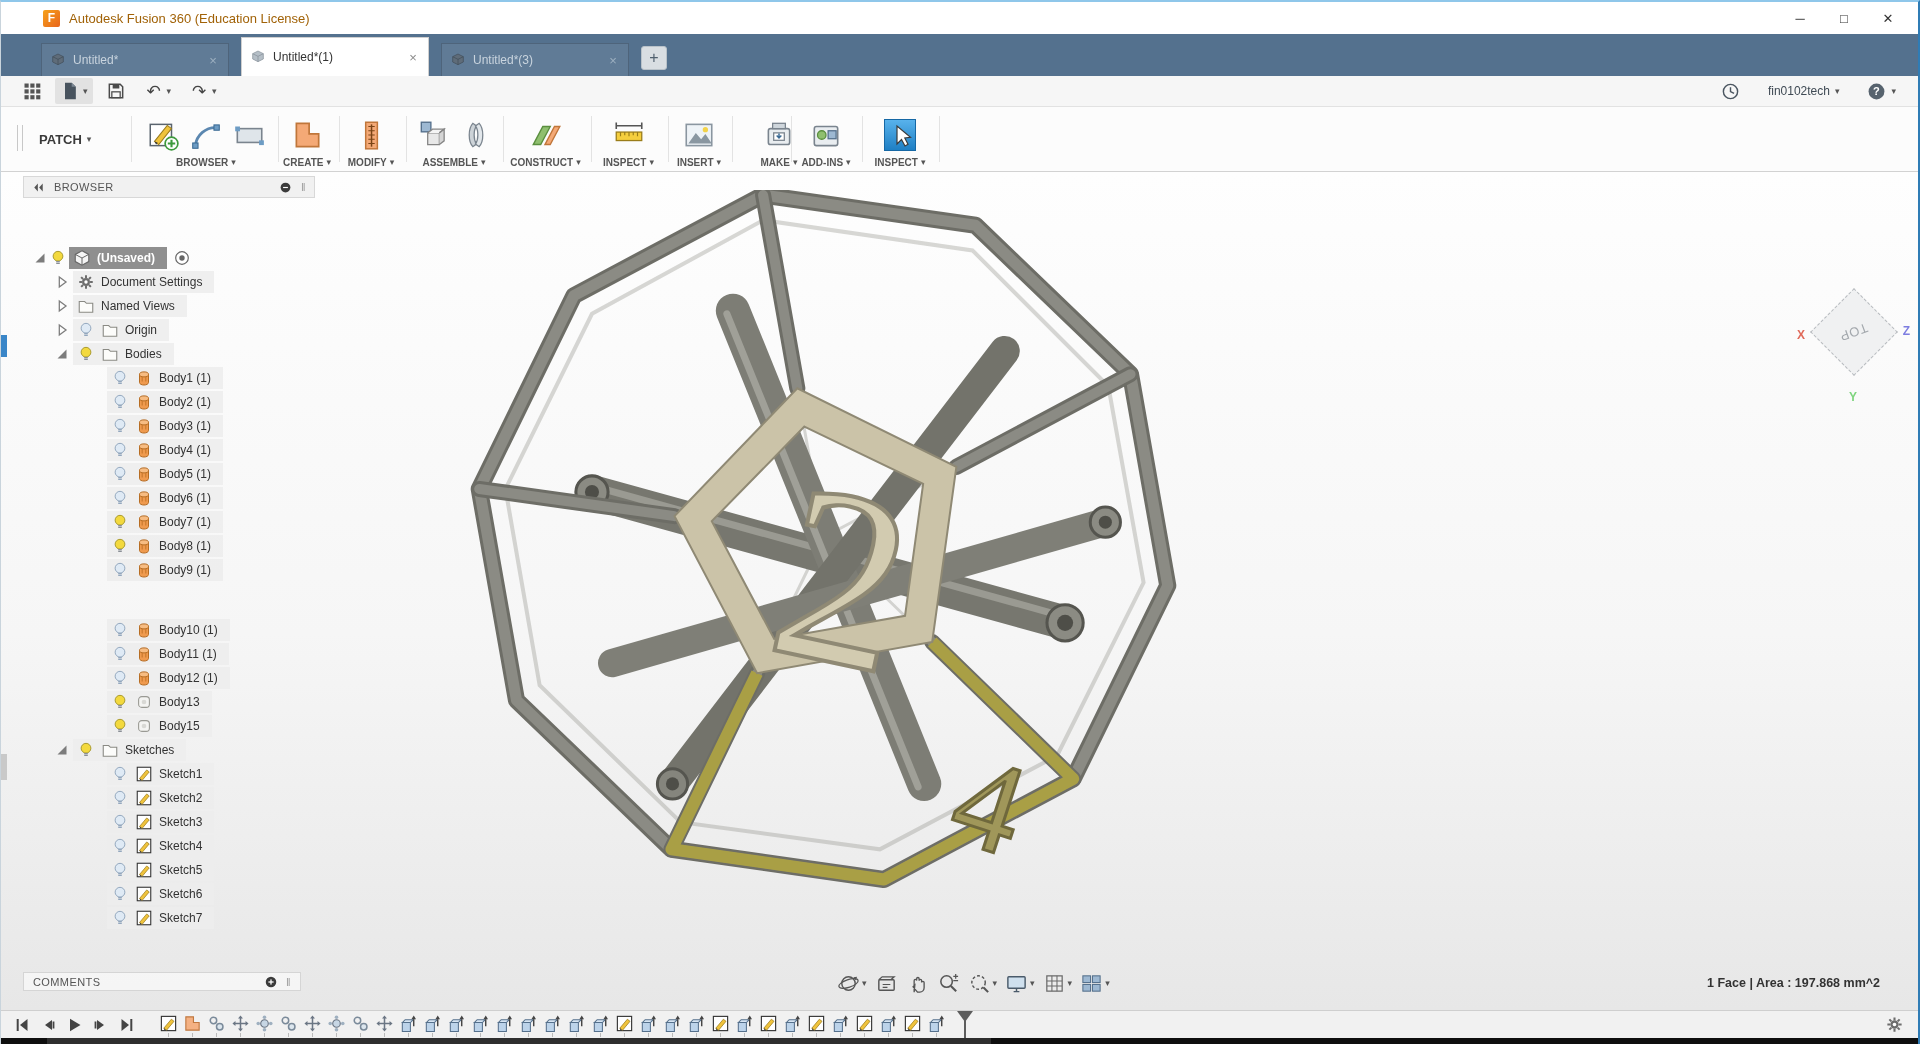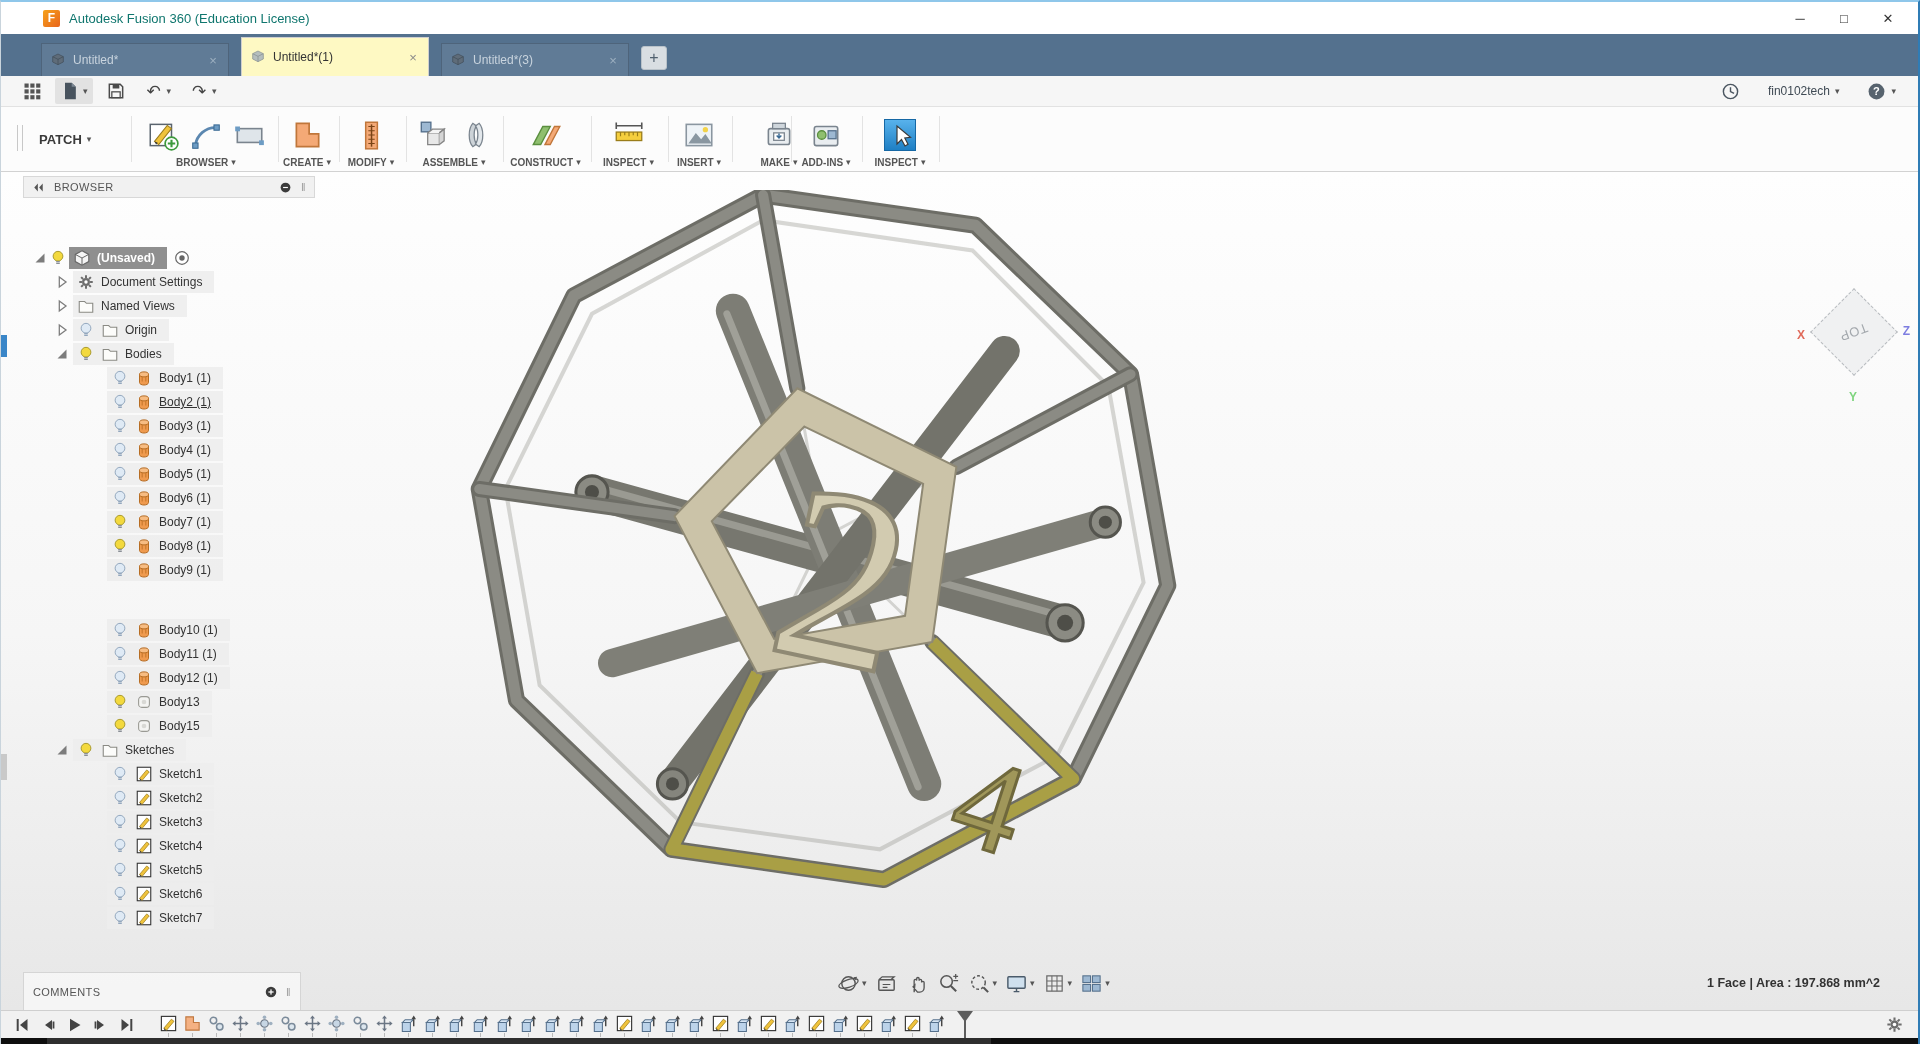--- a/index.html
+++ b/index.html
@@ -7,32 +7,32 @@
   body{position:relative;font-family:"Liberation Sans","DejaVu Sans",sans-serif;background:#fff;
        border-top:2px solid #8fc7ea;border-right:2px solid #2f7cb5;border-left:1px solid #c9d4dc}
   .ic{display:inline-flex;align-items:center;justify-content:center}
   .ic svg{width:100%;height:100%;display:block}
   .ic .g{font-size:inherit;line-height:1}
 
   
   .titlebar{height:32px;display:flex;align-items:center;background:#fff}
   .logo{width:17px;height:17px;margin-left:42px;border-radius:2px;background:linear-gradient(135deg,#f6a21c,#e8641b);
         color:#fff;font-weight:bold;font-size:12px;display:flex;align-items:center;justify-content:center}
-  .title{margin-left:9px;font-size:13px;color:#0f766e}
+  .title{margin-left:9px;font-size:13px;color:#a16207}
   .wbtns{margin-left:auto;display:flex;margin-right:8px}
   .wbtn{width:44px;height:28px;display:flex;align-items:center;justify-content:center;font-size:13px;color:#333;background:transparent;border:none}
 
   
   .tabstrip{height:42px;background:#54718e;display:flex;align-items:flex-end;padding-left:40px;position:relative}
   .tab{height:33px;width:188px;margin-right:12px;display:flex;align-items:center;gap:7px;padding:0 8px;
        background:rgba(255,255,255,.07);border:1px solid rgba(0,0,0,.18);border-bottom:none;
        color:#c9d4de;font-size:12px}
   .tab .tlab{white-space:nowrap;overflow:hidden}
   .tab .tclose{margin-left:auto;color:#9db0c0;font-size:13px;width:14px;text-align:center}
-  .tab.active{background:#fef9c3;color:#333;height:39px;border-color:#cfcfcf;position:relative;z-index:2}
+  .tab.active{background:#ffffff;color:#333;height:39px;border-color:#cfcfcf;position:relative;z-index:2}
   .tab.active .tclose{color:#8a8a8a}
   .ticube{width:16px;height:16px;opacity:.85}
   .newtab{width:26px;height:24px;margin-bottom:6px;background:#d9dee2;border:1px solid #b9c2c9;border-radius:3px;
           color:#50606e;font-size:16px;display:flex;align-items:center;justify-content:center}
 
   
   .qat{height:31px;background:#f6f6f6;display:flex;align-items:center;border-bottom:1px solid #e2e2e2}
   .qbtn{height:26px;display:flex;align-items:center;gap:3px;padding:0 5px;border-radius:2px;color:#444}
   .qbtn .ic{width:20px;height:20px}
   .qbtn.pressed{background:#e2e2e2}
@@ -69,21 +69,21 @@
   .gripv{color:#999;font-size:11px}
   .brows{margin-top:6px}
   .brow{height:24px;display:flex;align-items:center;font-size:12px;color:#333}
   .bic{width:18px;height:18px;flex:0 0 auto}
   .sp{width:18px;flex:0 0 auto}
   .pill{display:flex;align-items:center;gap:6px;background:rgba(237,237,237,.88);padding:2px 12px 2px 4px;margin-left:2px}
   .pill.sel{background:#8f8f8f;color:#fff;font-weight:bold}
   .brow .act{margin-left:6px}
 
   
-  .comments{position:absolute;left:22px;top:800px;width:278px;height:39px;background:rgba(246,246,246,.96);
+  .comments{position:absolute;left:22px;top:800px;width:278px;height:19px;background:rgba(246,246,246,.96);
             border:1px solid #d5d5d5;display:flex;align-items:center;gap:8px;padding:0 9px;font-size:11px;color:#555;letter-spacing:.4px}
   .comments .ic{width:14px;height:14px}
 
   
   .navbar{position:absolute;left:836px;top:800px;display:flex;align-items:center;gap:8px}
   .nbtn{display:flex;align-items:center;gap:2px}
   .nbtn .ic{width:23px;height:23px}
 
   .status{position:absolute;right:38px;top:804px;font-size:12.5px;font-weight:bold;color:#333}
 
@@ -603,21 +603,21 @@
             <span class="ic bic">
               <svg viewBox="0 0 20 20" xmlns="http://www.w3.org/2000/svg">
                 <path d="M5 6 v9 c0 1.6 2.2 2.8 5 2.8 s5 -1.2 5 -2.8 V6z" fill="#ef9a4e" stroke="#b56a20" stroke-width="1.1"></path>
                 <ellipse cx="10" cy="6" rx="5" ry="2.8" fill="#f7bc82" stroke="#b56a20" stroke-width="1.1"></ellipse>
                 <path d="M8 9 v5 M12 9 v5" stroke="#c97a2e" stroke-width="1.3"></path>
               </svg>
             </span>
             <span>Body1 (1)</span>
           </span>
         </div>
-        <div class="brow" style="padding-left: 64px; text-decoration: underline;">
+        <div class="brow" style="padding-left: 64px;">
           <span class="sp"></span>
           <span class="pill">
             <span class="ic bic">
               <svg viewBox="0 0 20 20" xmlns="http://www.w3.org/2000/svg">
                 <circle cx="10" cy="8" r="5.4" fill="#dfeaf5" stroke="#93a7bd" stroke-width="1.1"></circle>
                 <path d="M8 14 h4 M8 16 h4" stroke="#93a7bd" stroke-width="1.4"></path>
               </svg>
             </span>
             <span class="ic bic">
               <svg viewBox="0 0 20 20" xmlns="http://www.w3.org/2000/svg">

